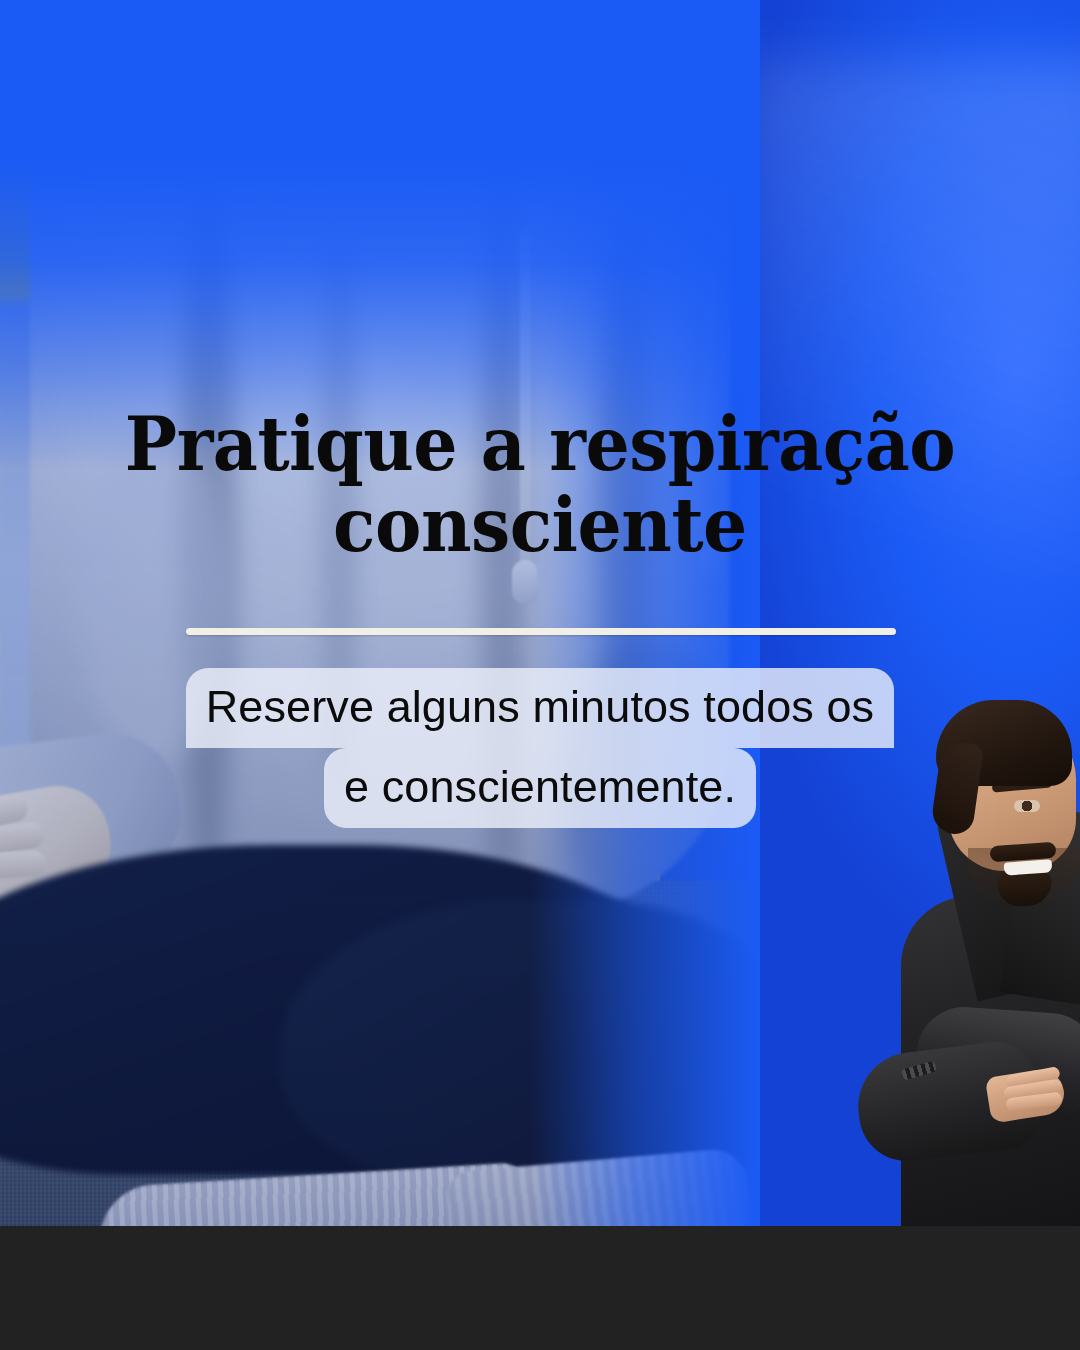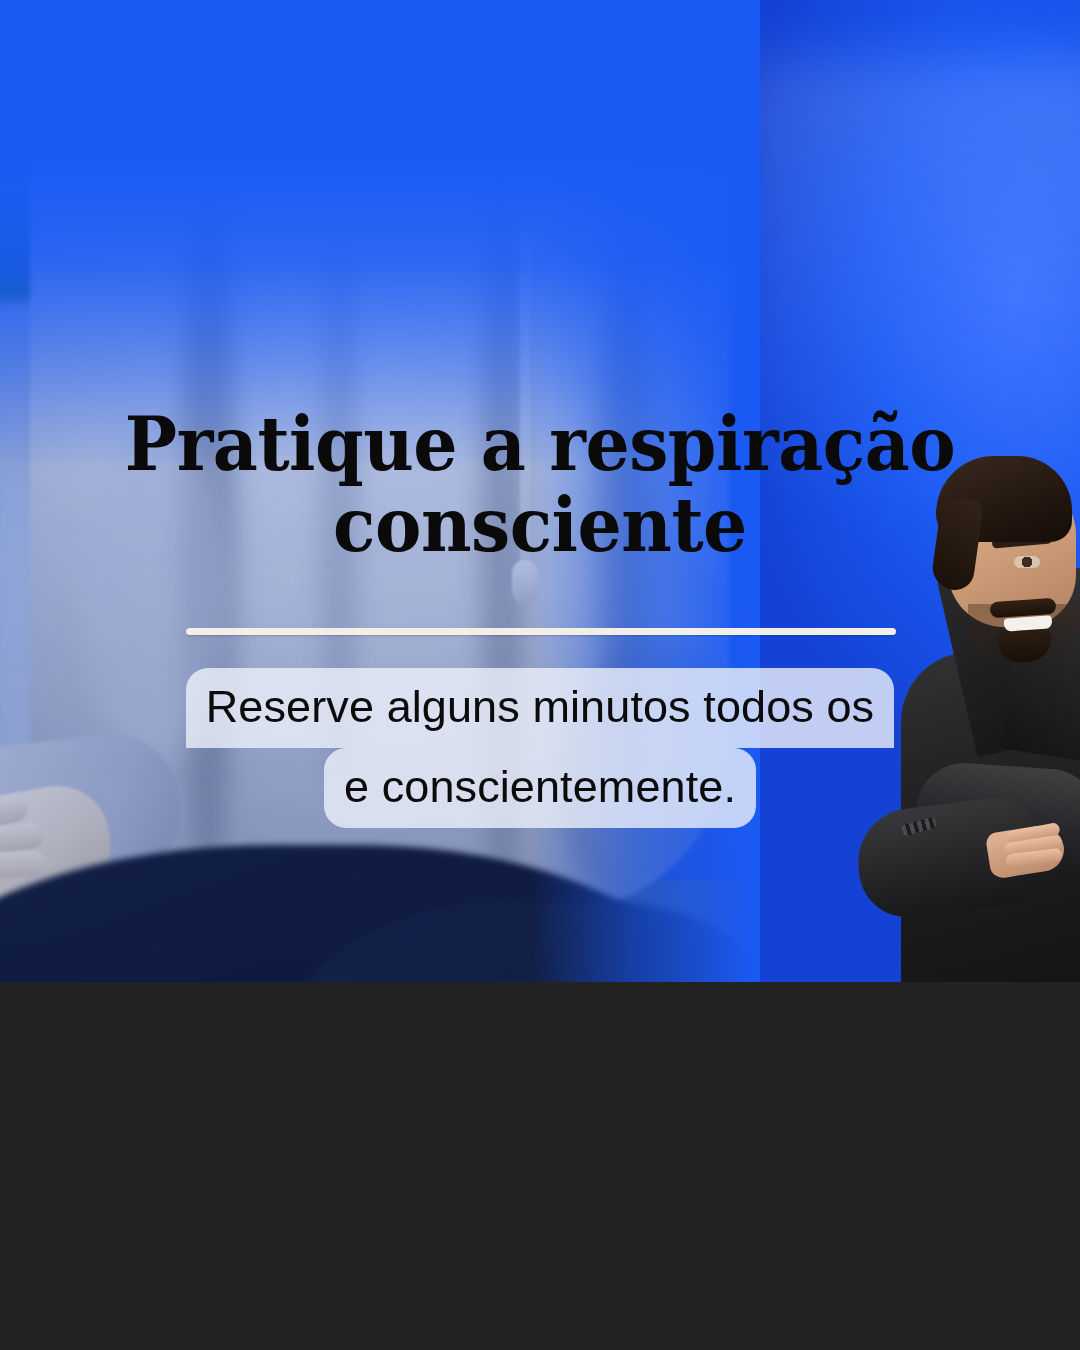--- a/index.html
+++ b/index.html
@@ -2,24 +2,24 @@
 <html lang="pt-BR"><head>
 <meta charset="utf-8">
 <title>Pratique a respiração consciente</title>
 <style>
   html,body{margin:0;padding:0;background:#222;}
   *{box-sizing:border-box;}
 
   .canvas{
     position:relative;
     width:1080px;
-    height:982px;
+    height:1226px;
     overflow:hidden;
     font-family:"Liberation Sans", sans-serif;
-    background:#0f766e;
+    background:#fde047;
   }
 
   
   .photo-layer{
     position:absolute;
     left:0; top:0;
     width:760px;
     height:1350px;
     overflow:hidden;
   }

